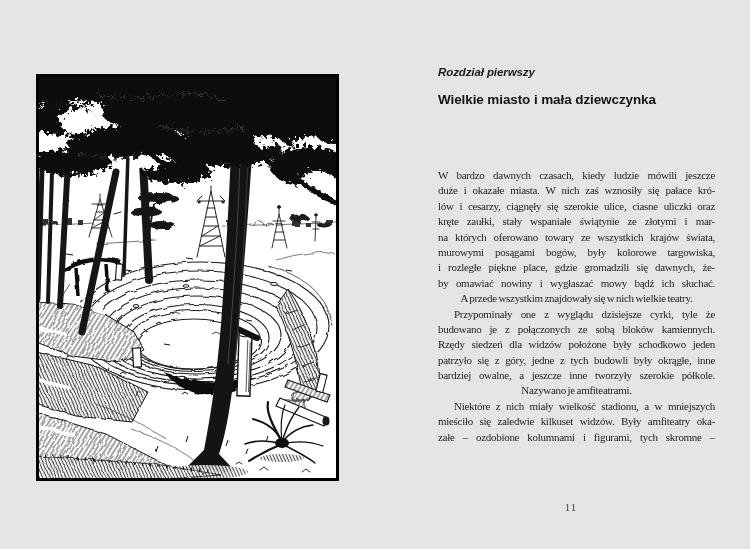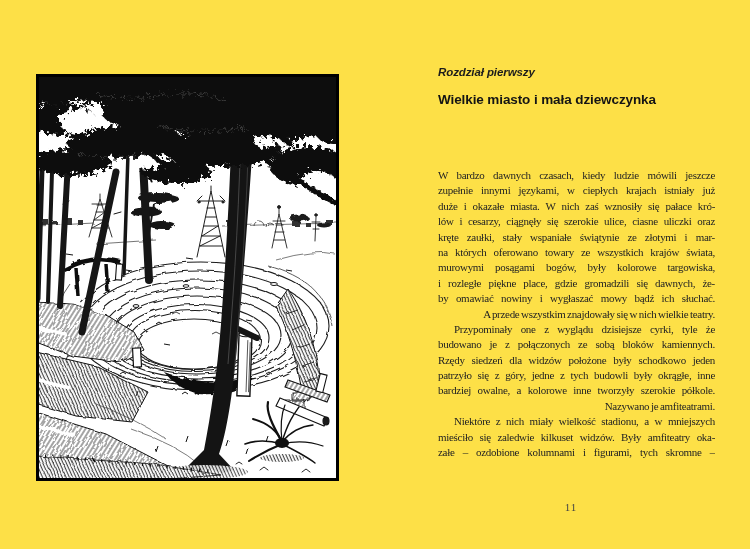--- a/index.html
+++ b/index.html
@@ -1,38 +1,38 @@
 <!DOCTYPE html>
 <html><head>
 <meta charset="utf-8">
 <style>
   html,body{margin:0;padding:0;}
   body{width:750px;height:549px;background:#ffffff;overflow:hidden;
        font-family:"Liberation Serif", serif;}
-  .spread{position:relative;width:750px;height:549px;background:#fde047;}
+  .spread{position:relative;width:750px;height:549px;background:#e5e5e5;}
 
   
   .illustration{position:absolute;left:36px;top:74px;width:303px;height:407px;}
   .illustration svg{display:block;width:303px;height:407px;}
 
   
   .right-page{position:absolute;left:438px;top:64px;width:277px;color:#1c1c1c;}
   .chapter-label{position:absolute;left:0;top:2px;
      font-family:"Liberation Sans",sans-serif;font-style:italic;font-weight:600;
      font-size:11.5px;letter-spacing:-0.1px;color:#1c1c1c;}
   .chapter-title{position:absolute;left:0;top:28px;
      font-family:"Liberation Sans",sans-serif;font-weight:700;
      font-size:13.5px;letter-spacing:-0.1px;color:#141414;text-align:right;}
   .body-text{position:absolute;left:0;top:104px;width:277px;
      font-size:11px;line-height:15.4px;letter-spacing:-0.3px;word-spacing:-0.8px;
      color:#232323;}
   .body-text .line{height:15.4px;line-height:15.4px;overflow:hidden;
      text-align:justify;}
   .body-text .line::after{content:"";display:inline-block;width:100%;}
-  .body-text .line.nj{text-align:right;}
+  .body-text .line.nj{text-align:center;}
   .body-text .line.nj::after{content:none;}
   .body-text .line.ind{text-indent:16px;}
   .page-number{position:absolute;left:438px;top:501px;width:266px;
      text-align:center;font-size:11px;color:#444;letter-spacing:1px;}
 </style>
 </head>
 <body>
 
 <div class="spread">
 
@@ -287,34 +287,33 @@
 
       <rect x="1.5" y="1.5" width="300" height="404" fill="none" stroke="#000" stroke-width="3"></rect>
     </svg>
   </div>
 
   <div class="right-page">
     <div class="chapter-label">Rozdział pierwszy</div>
     <div class="chapter-title">Wielkie miasto i mała dziewczynka</div>
     <div class="body-text" id="body-text">
         <div class="line">W bardzo dawnych czasach, kiedy ludzie mówili jeszcze</div>
-        <div class="line">zupełnie innymi językami, w ciepłych krajach istniały już</div>
         <div class="line">duże i okazałe miasta. W nich zaś wznosiły się pałace kró-</div>
         <div class="line">lów i cesarzy, ciągnęły się szerokie ulice, ciasne uliczki oraz</div>
         <div class="line">kręte zaułki, stały wspaniałe świątynie ze złotymi i mar-</div>
         <div class="line">na których oferowano towary ze wszystkich krajów świata,</div>
         <div class="line">murowymi posągami bogów, były kolorowe targowiska,</div>
         <div class="line">i rozległe piękne place, gdzie gromadzili się dawnych, że-</div>
         <div class="line">by omawiać nowiny i wygłaszać mowy bądź ich słuchać.</div>
         <div class="line nj">A przede wszystkim znajdowały się w nich wielkie teatry.</div>
         <div class="line ind">Przypominały one z wyglądu dzisiejsze cyrki, tyle że</div>
         <div class="line">budowano je z połączonych ze sobą bloków kamiennych.</div>
         <div class="line">Rzędy siedzeń dla widzów położone były schodkowo jeden</div>
         <div class="line">patrzyło się z góry, jedne z tych budowli były okrągłe, inne</div>
-        <div class="line">bardziej owalne, a kolorowe inne tworzyły szerokie półkole.</div>
+        <div class="line">bardziej owalne, a jeszcze inne tworzyły szerokie półkole.</div>
         <div class="line nj">Nazywano je amfiteatrami.</div>
         <div class="line ind">Niektóre z nich miały wielkość stadionu, a w mniejszych</div>
         <div class="line">mieściło się zaledwie kilkuset widzów. Były amfiteatry oka-</div>
         <div class="line">załe – ozdobione kolumnami i figurami, tych skromne –</div>
       </div>
   </div>
 
   <div class="page-number">11</div>
 </div>
 

